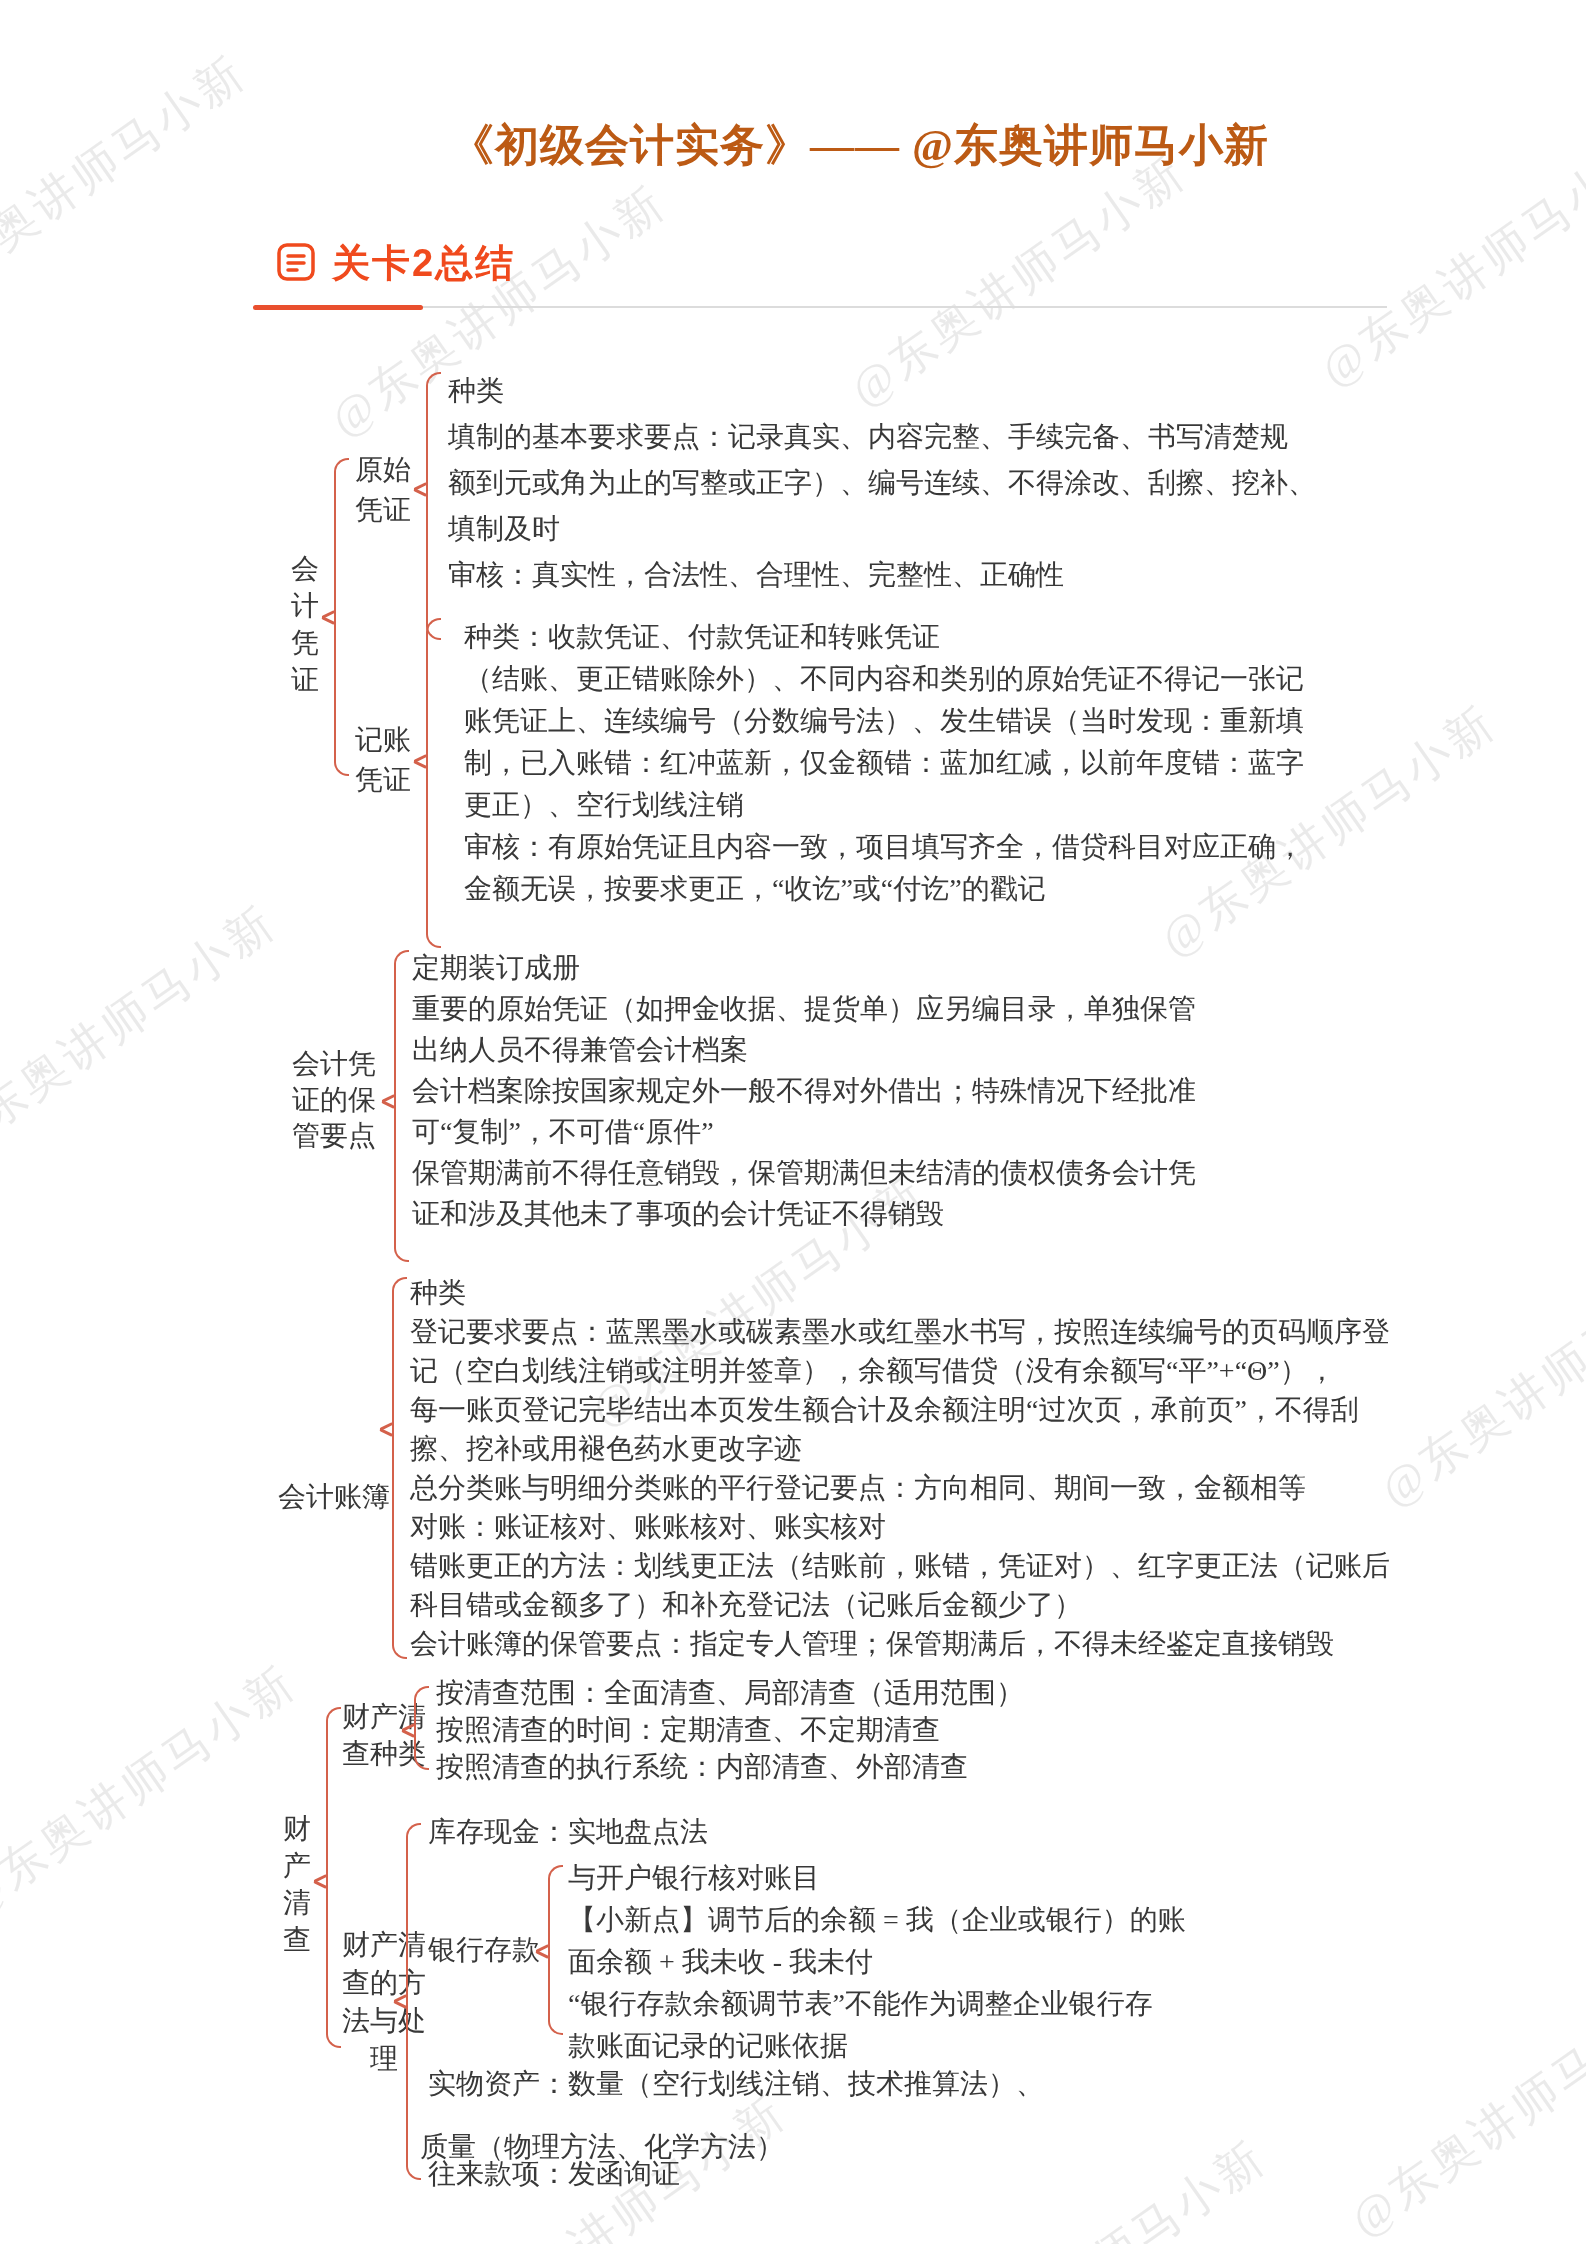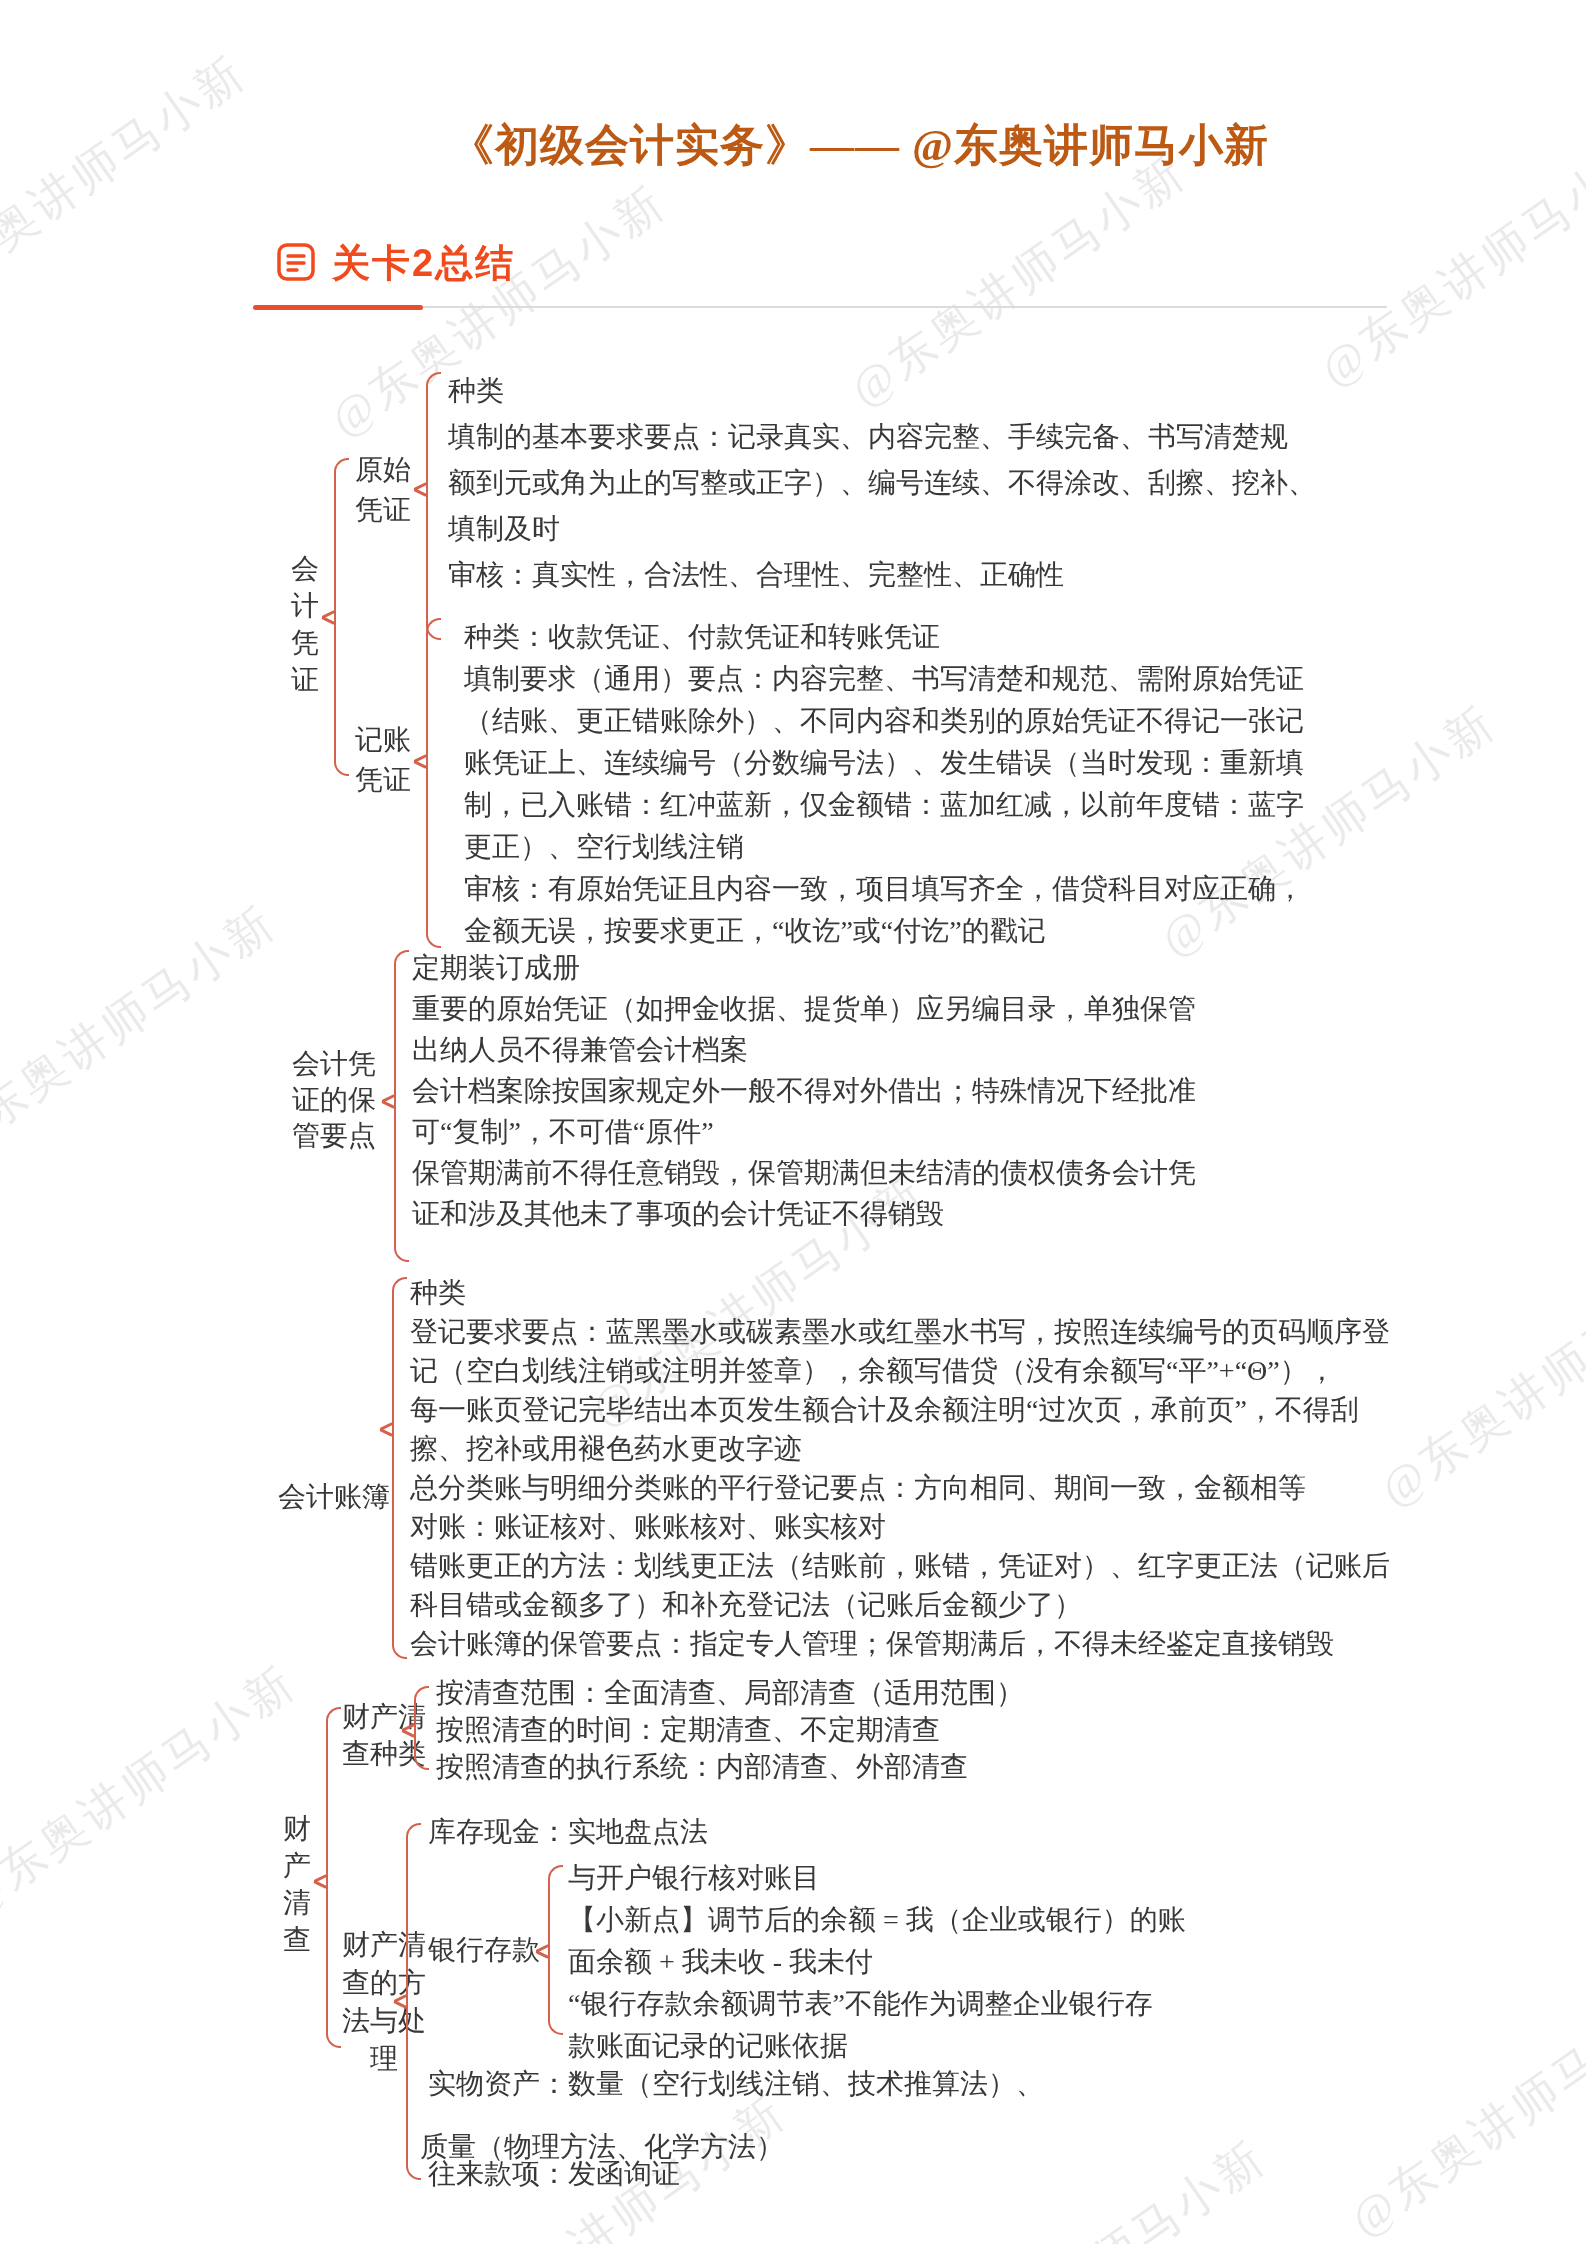--- a/index.html
+++ b/index.html
@@ -95,21 +95,20 @@
     <div>额到元或角为止的写整或正字）、编号连续、不得涂改、刮擦、挖补、</div>
     <div>填制及时</div>
     <div>审核：真实性，合法性、合理性、完整性、正确性</div>
   </div>
 
   <div class="lbl" style="left:352px;top:720px;width:62px;">记账凭证</div>
   <div class="brace" style="left:426px;top:618px;height:330px;"></div>
   <div class="tick" style="left:414px;top:754px;"></div>
   <div class="blk" style="left:464px;top:616px;line-height:42px;">
     <div>种类：收款凭证、付款凭证和转账凭证</div>
-    <div>填制要求（通用）要点：内容完整、书写清楚和规范、需附原始凭证</div>
     <div>（结账、更正错账除外）、不同内容和类别的原始凭证不得记一张记</div>
     <div>账凭证上、连续编号（分数编号法）、发生错误（当时发现：重新填</div>
     <div>制，已入账错：红冲蓝新，仅金额错：蓝加红减，以前年度错：蓝字</div>
     <div>更正）、空行划线注销</div>
     <div>审核：有原始凭证且内容一致，项目填写齐全，借贷科目对应正确，</div>
     <div>金额无误，按要求更正，“收讫”或“付讫”的戳记</div>
   </div>
 
   <div class="lbl" style="left:290px;top:1046px;width:88px;line-height:36px;">会计凭证的保管要点</div>
   <div class="brace" style="left:394px;top:950px;height:312px;"></div>

